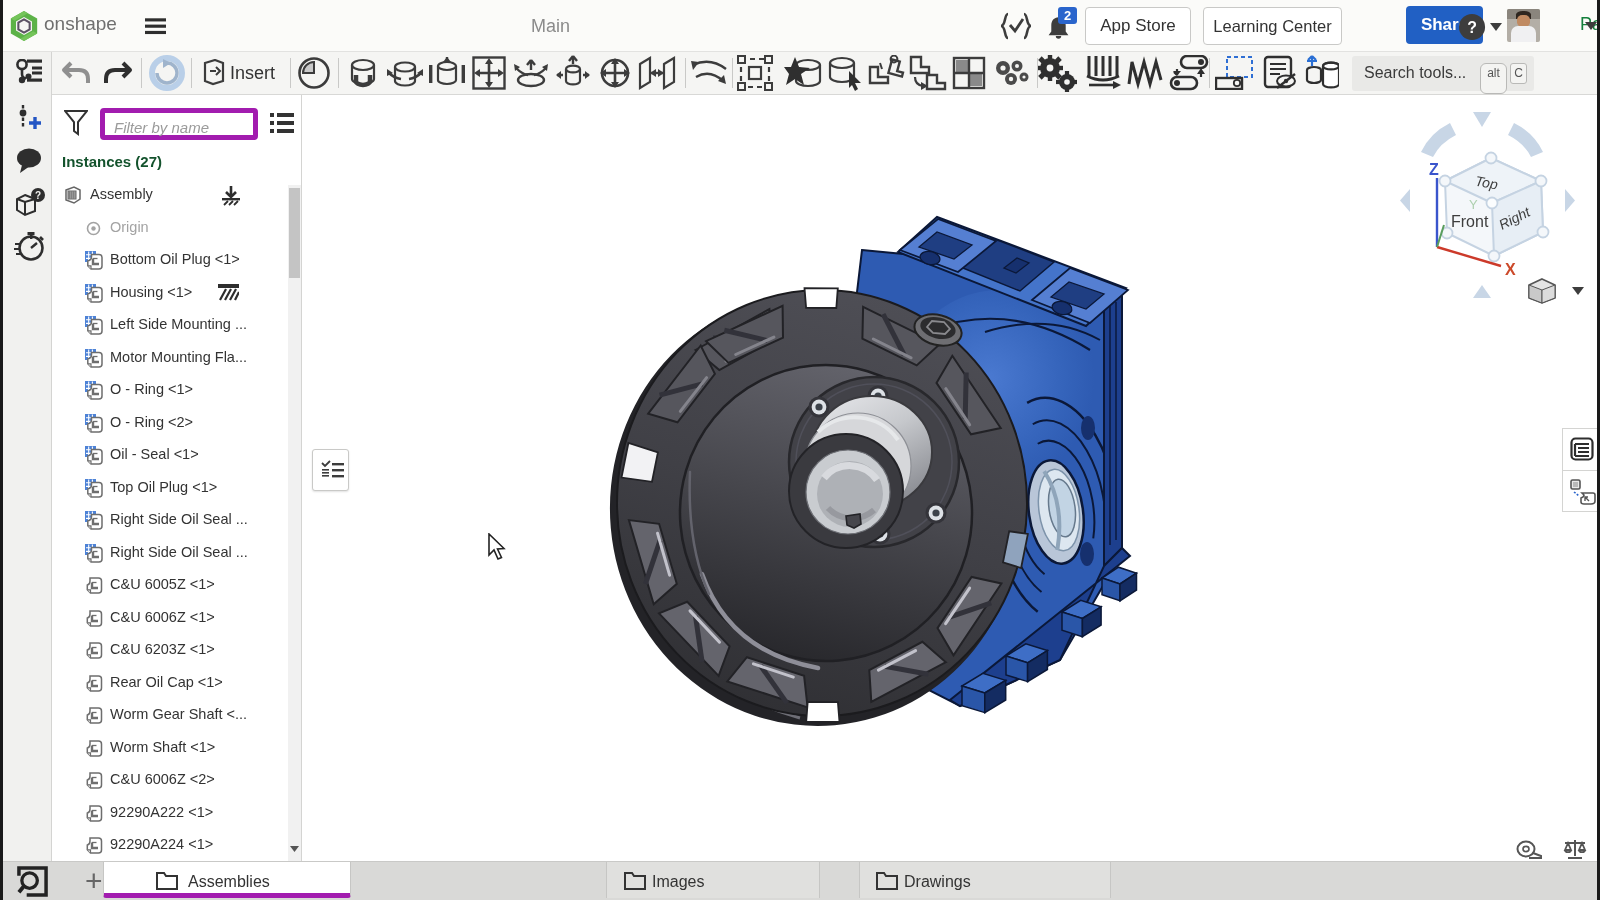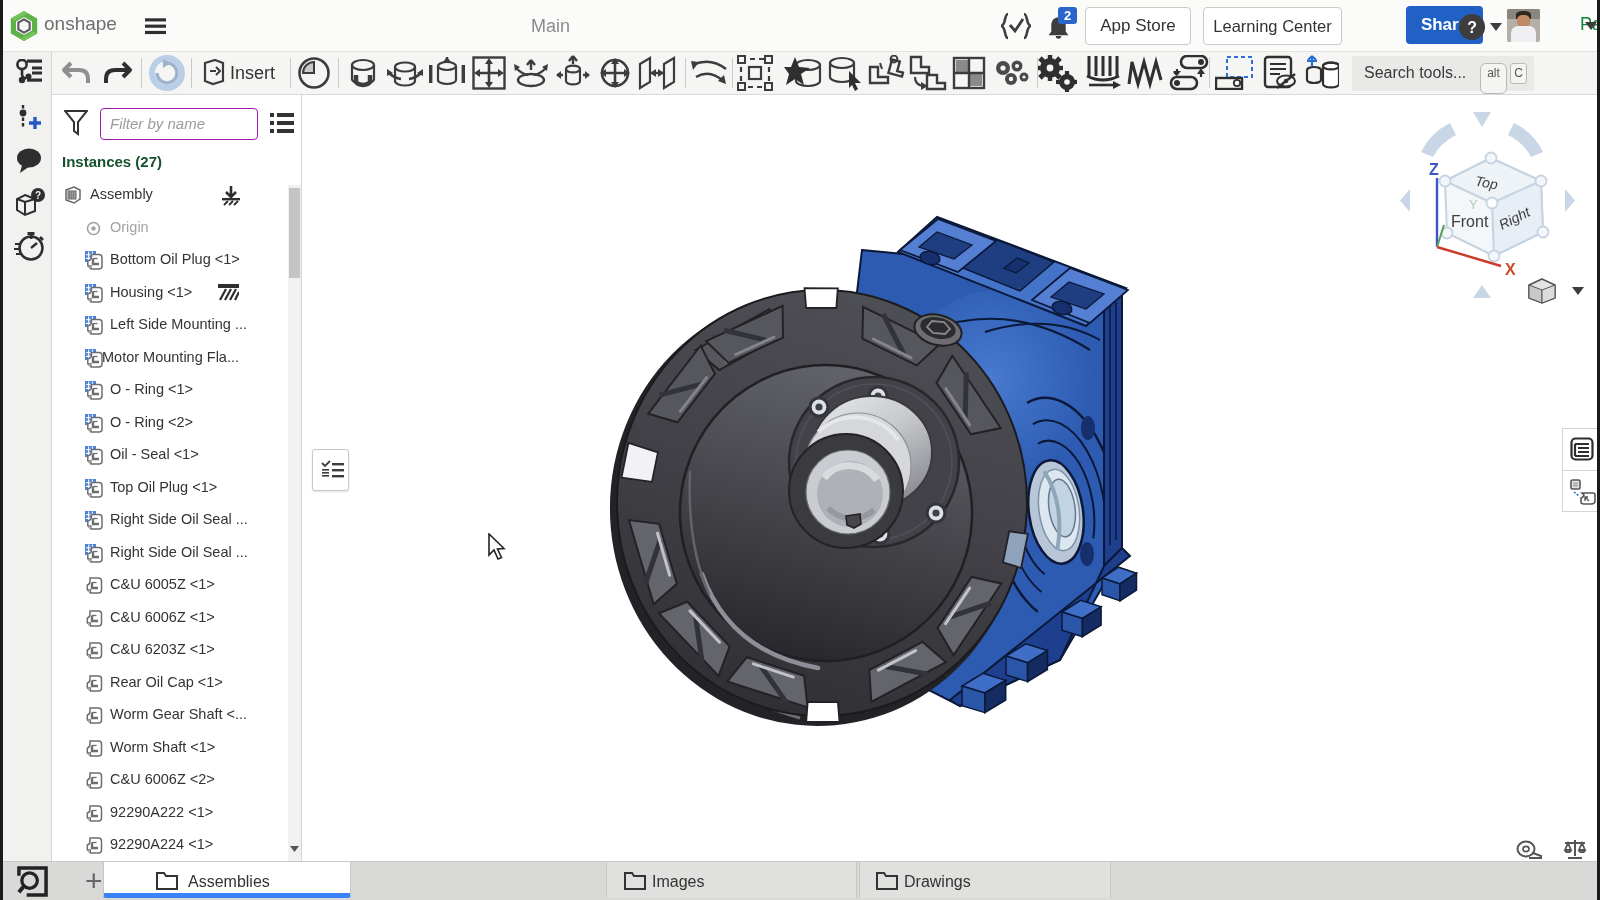--- a/index.html
+++ b/index.html
@@ -12,31 +12,31 @@
   #rightstrip { position:absolute; right:0; top:0; width:3px; height:900px; background:#1a1a1a; z-index:50; }
   .btn-outline { position:absolute; top:7px; height:38px; background:#fff; border:1px solid #c9c9c7; border-radius:4px; color:#333; font-size:17px; text-align:center; line-height:36px; }
   #sharebtn { position:absolute; top:6px; left:1375px; width:77px; height:38px; background:#1b5faa; background:#2160c4; border-radius:4px; color:#fff; font-size:17px; font-weight:bold; text-align:center; line-height:38px;margin-left:31px; }
   
   #toolbar { position:absolute; left:0; top:52px; width:1600px; height:43px; background:#f5f5f3; border-bottom:1px solid #d8d8d6; }
   .sep { position:absolute; top:58px; width:1px; height:30px; background:#c9c9c7; }
   
   #leftrail { position:absolute; left:3px; top:52px; width:49px; height:809px; background:#f1f1ef; border-right:1px solid #d4d4d2; }
   
   #leftpanel { position:absolute; left:52px; top:95px; width:250px; height:766px; background:#fff; border-right:1px solid #d4d4d2; }
-  #filterbox { position:absolute; left:48px; top:13px; width:158px; height:32px; border:1px solid #a21caf; border-radius:4px; background:#fff; color:#9b9b9b; font-style:italic; font-size:15px; line-height:30px; padding-left:9px; }
+  #filterbox { position:absolute; left:48px; top:13px; width:158px; height:32px; border:5px solid #a21caf; border-radius:4px; background:#fff; color:#9b9b9b; font-style:italic; font-size:15px; line-height:30px; padding-left:9px; }
   .row { position:absolute; left:0; height:26px; font-size:14.5px; color:#333; white-space:nowrap; }
   .rowtxt { position:absolute; top:2px; }
   
   #sbtrack { position:absolute; left:236px; top:90px; width:13px; height:676px; background:#f1f1f1; }
   #sbthumb { position:absolute; left:1px; top:3px; width:11px; height:90px; background:#c4c4c4; }
   
   #bottombar { position:absolute; left:0; top:861px; width:1600px; height:39px; background:#d9d9d7; border-top:1px solid #c9c9c7; }
   .btab { position:absolute; top:0px; height:36px; background:#e0e0de; border-right:1px solid #c6c6c4; border-left:1px solid #c6c6c4; font-size:16px; color:#333; }
   .btab .lbl { position:absolute; top:11px; }
-  #tab-assemblies { background:#fff; border-bottom:5px solid #3b82f6; border-radius:0 0 3px 3px; }
+  #tab-assemblies { background:#fff; border-bottom:5px solid #a21caf; border-radius:0 0 3px 3px; }
   
   #canvas { position:absolute; left:303px; top:95px; width:1294px; height:766px; background:#fff; }
 </style>
 </head>
 <body>
 <div id="stage">
   <div id="canvas"></div>
   <svg class="abs" style="left:580px;top:180px" width="560" height="640" viewBox="580 180 560 640">
       <path d="M 862 250 L 1070 270 L 1118 292 L 1118 560 L 1060 660 L 960 706 L 870 660 L 830 520 Z" fill="#2e5bb2" stroke="#0b1838" stroke-width="2"></path>
 <defs>
@@ -640,21 +640,21 @@
         </div>
       <div class="row" style="top:252px">
           <svg class="abs" style="left:33px;top:2px" width="19" height="19" viewBox="0 0 19 19">
 <rect x="0" y="0" width="11" height="11" fill="#4d82d6"></rect>
 <path d="M1 3.7 H10 M1 7.4 H10 M3.7 0.5 V10 M7.4 0.5 V10" stroke="#ffffff" stroke-width="1.1"></path>
 <path d="M6.5 3.5 L14 3.5 Q17 3.5 17 6.5 L17 15 Q17 18 14 18 L6 18 L2.8 14.8 L2.8 10 Q6.5 9 6.5 6 Z" fill="#fff" stroke="#6e6e6e" stroke-width="1.5"></path>
 <path d="M2.8 14.8 L6 14.8 L6 18" fill="#e9e9e9" stroke="#6e6e6e" stroke-width="1.2"></path>
 <path d="M8 7.5 L8 13 L14 13" fill="none" stroke="#6e6e6e" stroke-width="2.4"></path>
 <path d="M8 7.5 L12.5 7.5" fill="none" stroke="#6e6e6e" stroke-width="1.3"></path>
 </svg>
-          <span class="rowtxt" style="left:50px">Motor Mounting Fla...</span>
+          <span class="rowtxt" style="left:58px">Motor Mounting Fla...</span>
         </div>
       <div class="row" style="top:284px">
           <svg class="abs" style="left:33px;top:2px" width="19" height="19" viewBox="0 0 19 19">
 <rect x="0" y="0" width="11" height="11" fill="#4d82d6"></rect>
 <path d="M1 3.7 H10 M1 7.4 H10 M3.7 0.5 V10 M7.4 0.5 V10" stroke="#ffffff" stroke-width="1.1"></path>
 <path d="M6.5 3.5 L14 3.5 Q17 3.5 17 6.5 L17 15 Q17 18 14 18 L6 18 L2.8 14.8 L2.8 10 Q6.5 9 6.5 6 Z" fill="#fff" stroke="#6e6e6e" stroke-width="1.5"></path>
 <path d="M2.8 14.8 L6 14.8 L6 18" fill="#e9e9e9" stroke="#6e6e6e" stroke-width="1.2"></path>
 <path d="M8 7.5 L8 13 L14 13" fill="none" stroke="#6e6e6e" stroke-width="2.4"></path>
 <path d="M8 7.5 L12.5 7.5" fill="none" stroke="#6e6e6e" stroke-width="1.3"></path>
 </svg>
@@ -815,21 +815,21 @@
       <circle cx="13" cy="15" r="8" fill="none" stroke="#222" stroke-width="3.4"></circle>
       <path d="M7 21 L2 27" stroke="#222" stroke-width="4"></path>
     </svg>
     <div class="abs" style="left:85px;top:2px;font-size:30px;color:#666">+</div>
     <div class="btab" id="tab-assemblies" style="left:103px;width:248px">
       <svg class="abs" style="left:52px;top:10px" width="22" height="18" viewBox="0 0 22 18">
           <path d="M1 17 L1 1 L8 1 L10 4 L21 4 L21 17 Z" fill="none" stroke="#333" stroke-width="2"></path>
         </svg>
       <div class="lbl" style="left:84px">Assemblies</div>
     </div>
-    <div class="btab" style="left:606px;width:251px">
+    <div class="btab" style="left:606px;width:214px">
       <svg class="abs" style="left:17px;top:10px" width="22" height="18" viewBox="0 0 22 18">
           <path d="M1 17 L1 1 L8 1 L10 4 L21 4 L21 17 Z" fill="none" stroke="#333" stroke-width="2"></path>
         </svg>
       <div class="lbl" style="left:45px">Images</div>
     </div>
     <div class="btab" style="left:859px;width:252px">
       <svg class="abs" style="left:16px;top:10px" width="22" height="18" viewBox="0 0 22 18">
           <path d="M1 17 L1 1 L8 1 L10 4 L21 4 L21 17 Z" fill="none" stroke="#333" stroke-width="2"></path>
         </svg>
       <div class="lbl" style="left:44px">Drawings</div>

